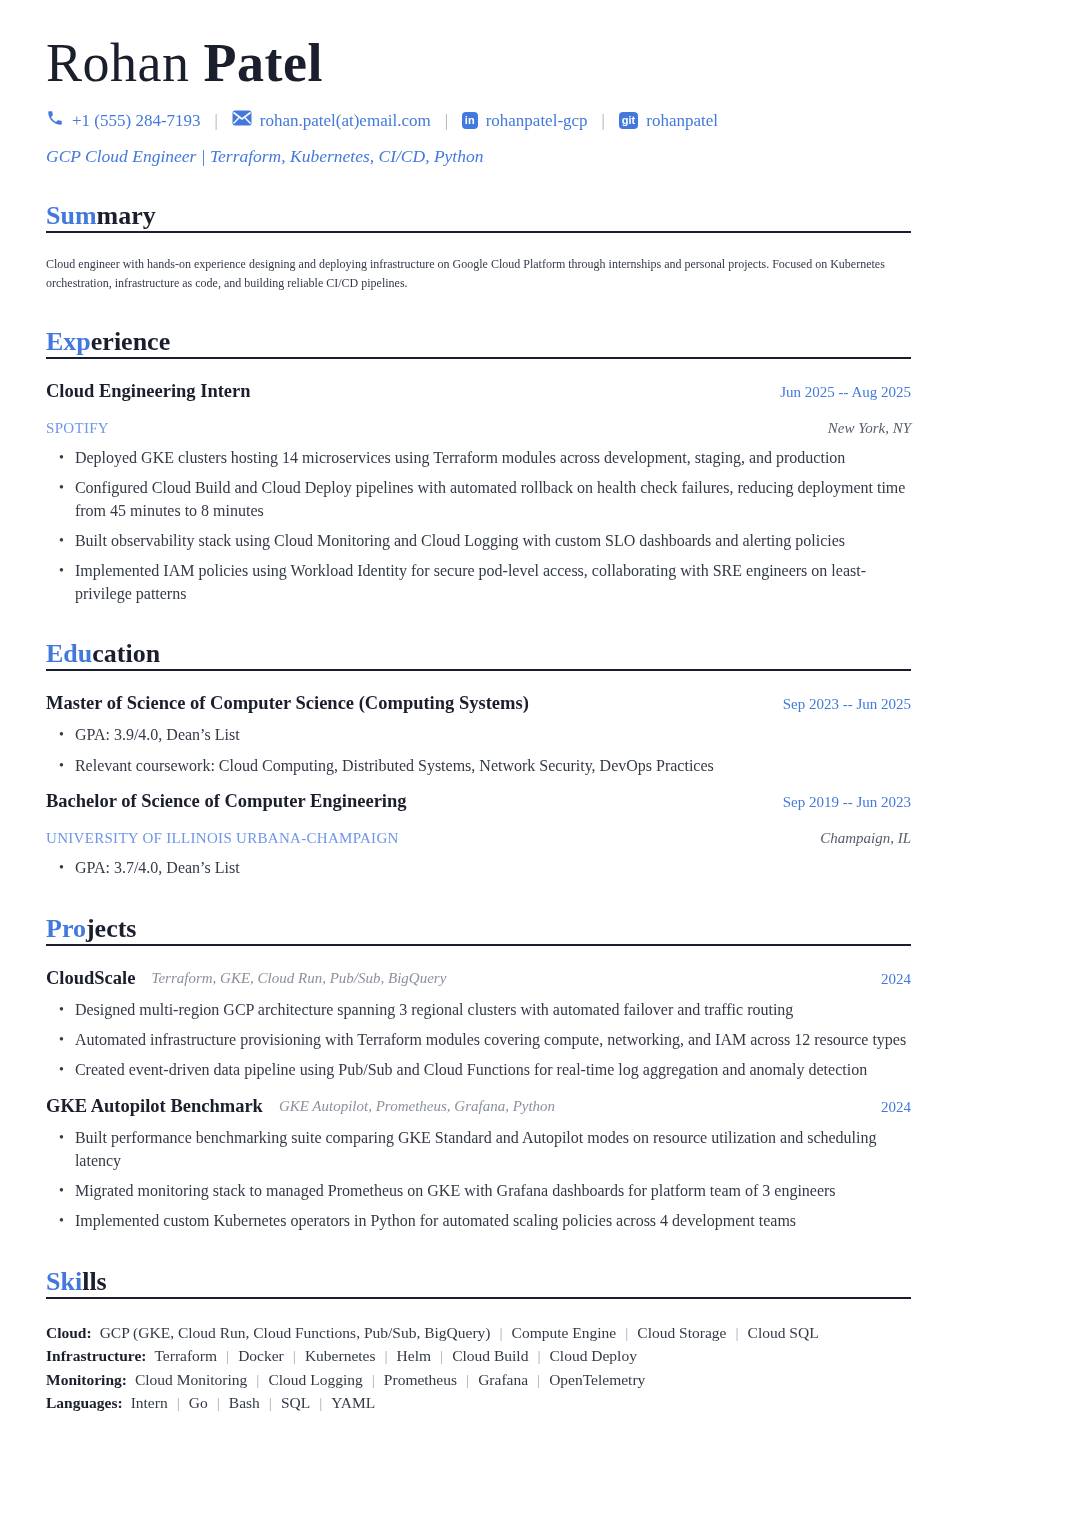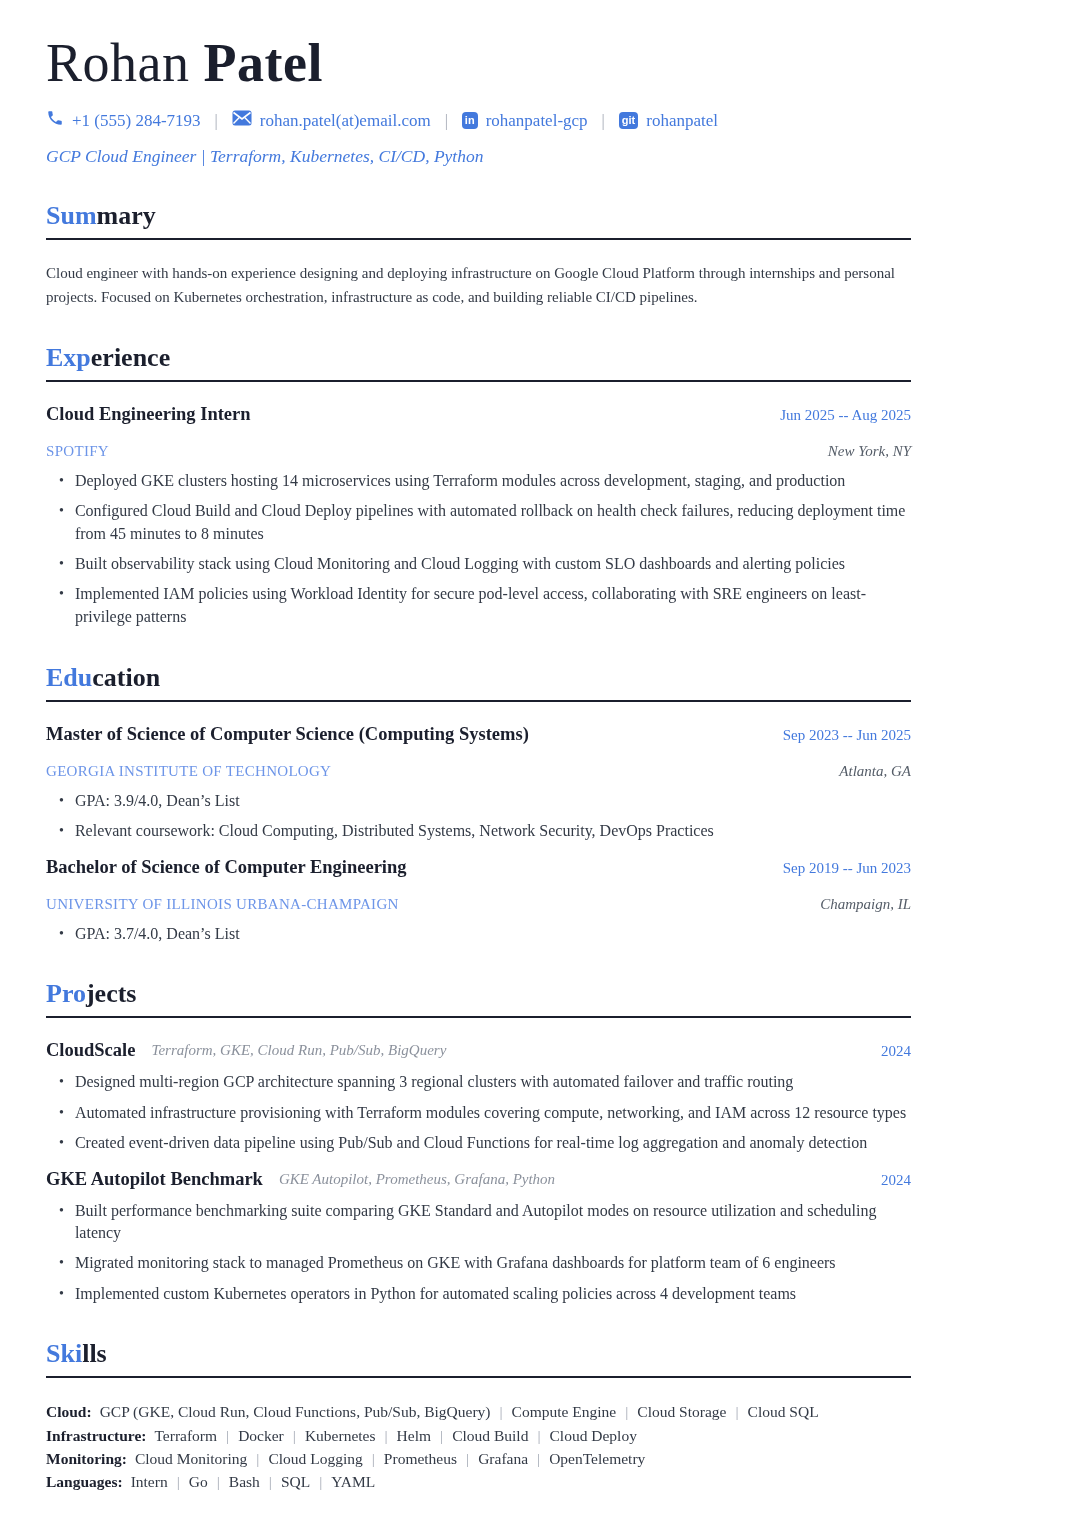--- a/index.html
+++ b/index.html
@@ -59,26 +59,25 @@
     font-size: 17.5px;
     color: var(--accent);
   }
   
   .section { margin-top: 34px; }
   .section-title {
     font-size: 26px;
     font-weight: 700;
     color: var(--ink);
     border-bottom: 2px solid var(--ink);
-    padding-bottom: 7px;
     margin-bottom: 22px;
   }
   .section-title .accent { color: var(--accent); }
   .summary-text {
-    font-size: 15px;
+    font-size: 12px;
     line-height: 1.55;
     color: var(--body-color);
   }
   
   .entry { margin-bottom: 14px; }
   .entry-head {
     display: flex;
     justify-content: space-between;
     align-items: baseline;
   }
@@ -205,24 +204,20 @@
   </section>
 
   <section class="section">
     <h2 class="section-title"><span class="accent">Edu</span><span>cation</span></h2>
 
     <div class="entry">
       <div class="entry-head">
         <span class="entry-title">Master of Science of Computer Science (Computing Systems)</span>
         <span class="entry-dates">Sep 2023 -- Jun 2025</span>
       </div>
-      <div class="entry-sub">
-        <span class="entry-org">GEORGIA INSTITUTE OF TECHNOLOGY</span>
-        <span class="entry-loc">Atlanta, GA</span>
-      </div>
       <div class="bullets">
         <div class="bullet">
             <span class="dot">•</span>
             <span class="txt">GPA: 3.9/4.0, Dean’s List</span>
           </div>
         <div class="bullet">
             <span class="dot">•</span>
             <span class="txt">Relevant coursework: Cloud Computing, Distributed Systems, Network Security, DevOps Practices</span>
           </div>
       </div>
@@ -281,21 +276,21 @@
         </span>
         <span class="entry-dates">2024</span>
       </div>
       <div class="bullets">
         <div class="bullet">
             <span class="dot">•</span>
             <span class="txt">Built performance benchmarking suite comparing GKE Standard and Autopilot modes on resource utilization and scheduling latency</span>
           </div>
         <div class="bullet">
             <span class="dot">•</span>
-            <span class="txt">Migrated monitoring stack to managed Prometheus on GKE with Grafana dashboards for platform team of 6 engineers</span>
+            <span class="txt">Migrated monitoring stack to managed Prometheus on GKE with Grafana dashboards for platform team of 3 engineers</span>
           </div>
         <div class="bullet">
             <span class="dot">•</span>
             <span class="txt">Implemented custom Kubernetes operators in Python for automated scaling policies across 4 development teams</span>
           </div>
       </div>
     </div>
   </section>
 
   <section class="section">

